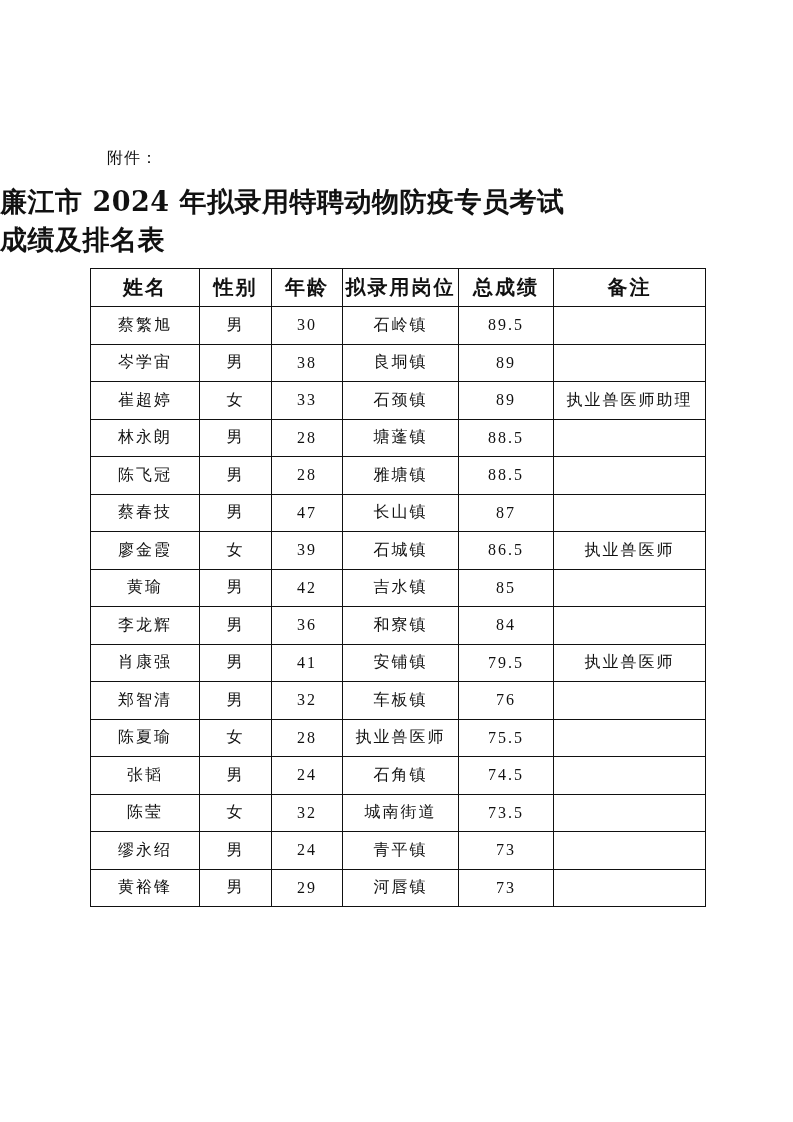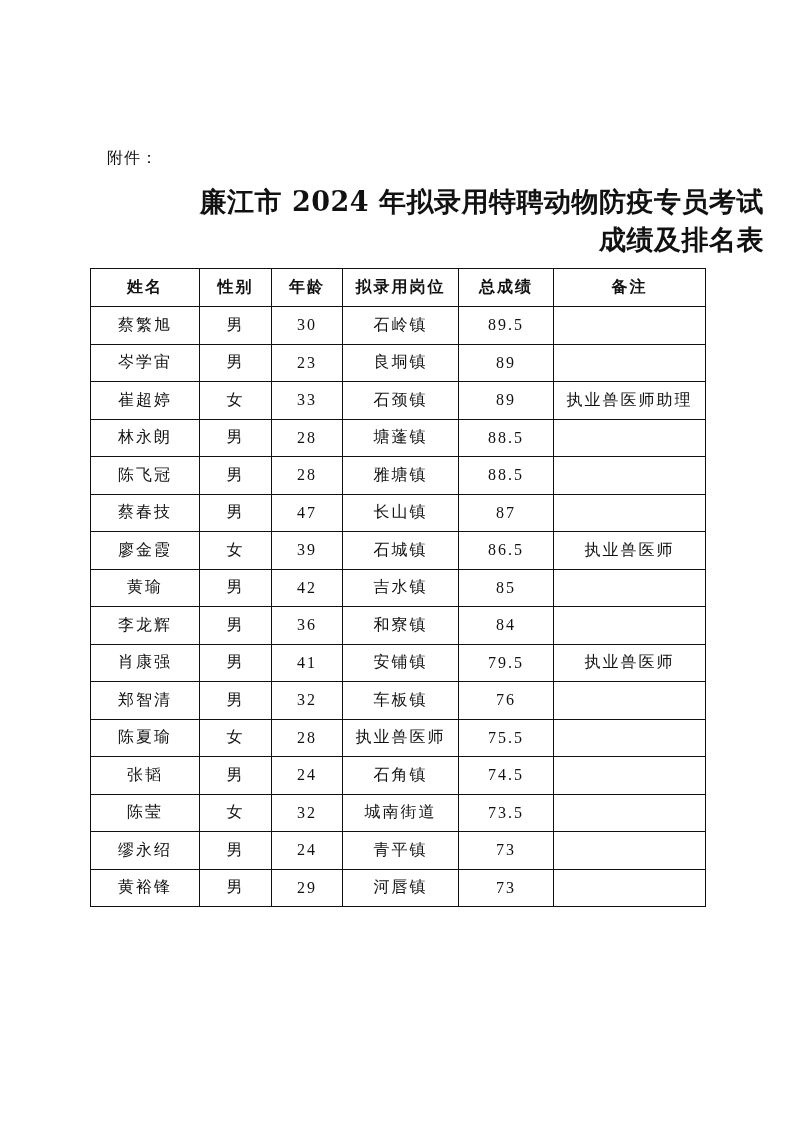--- a/index.html
+++ b/index.html
@@ -1,28 +1,28 @@
 <!DOCTYPE html>
 <html><head>
 <meta charset="utf-8">
 <style>
   html, body { margin:0; padding:0; background:#ffffff; }
   body { width:793px; height:1122px; position:relative; overflow:hidden;
          font-family:"DejaVu Serif","Liberation Serif",serif; color:#111; }
   .attach { position:absolute; left:107px; top:148px; font-size:16px;
             font-family:"DejaVu Sans","Liberation Sans",sans-serif; letter-spacing:1px; }
-  .title { position:absolute; left:0; width:764px; text-align:right;
+  .title { position:absolute; left:0; width:764px; text-align:left;
            font-weight:bold; font-size:27px; letter-spacing:0.5px; }
   .t1 { top:184px; }
   .t2 { top:222px; }
   table.grid { position:absolute; left:90px; top:268px; border-collapse:collapse;
                table-layout:fixed; width:615px; }
   table.grid td, table.grid th { border:1.3px solid #111; text-align:center;
                padding:0; height:36.5px; font-size:16px; letter-spacing:2px; white-space:nowrap; }
-  table.grid th { font-weight:bold; font-family:"DejaVu Sans","Liberation Sans",sans-serif; font-size:16px; height:37px;margin-top:8px; }
+  table.grid th { font-weight:bold; font-family:"DejaVu Sans","Liberation Sans",sans-serif; font-size:20px; height:37px;margin-top:8px; }
   td.num { font-family:Liberation Serif, serif; letter-spacing:1px; }
 </style>
 </head>
 <body>
 
 <div class="attach">附件：</div>
 <div class="title t1">廉江市 2024 年拟录用特聘动物防疫专员考试</div>
 <div class="title t2">成绩及排名表</div>
 
 <table class="grid">
@@ -49,21 +49,21 @@
         <td>蔡繁旭</td>
         <td>男</td>
         <td class="num">30</td>
         <td>石岭镇</td>
         <td class="num">89.5</td>
         <td></td>
       </tr>
       <tr>
         <td>岑学宙</td>
         <td>男</td>
-        <td class="num">23</td>
+        <td class="num">38</td>
         <td>良垌镇</td>
         <td class="num">89</td>
         <td></td>
       </tr>
       <tr>
         <td>崔超婷</td>
         <td>女</td>
         <td class="num">33</td>
         <td>石颈镇</td>
         <td class="num">89</td>

